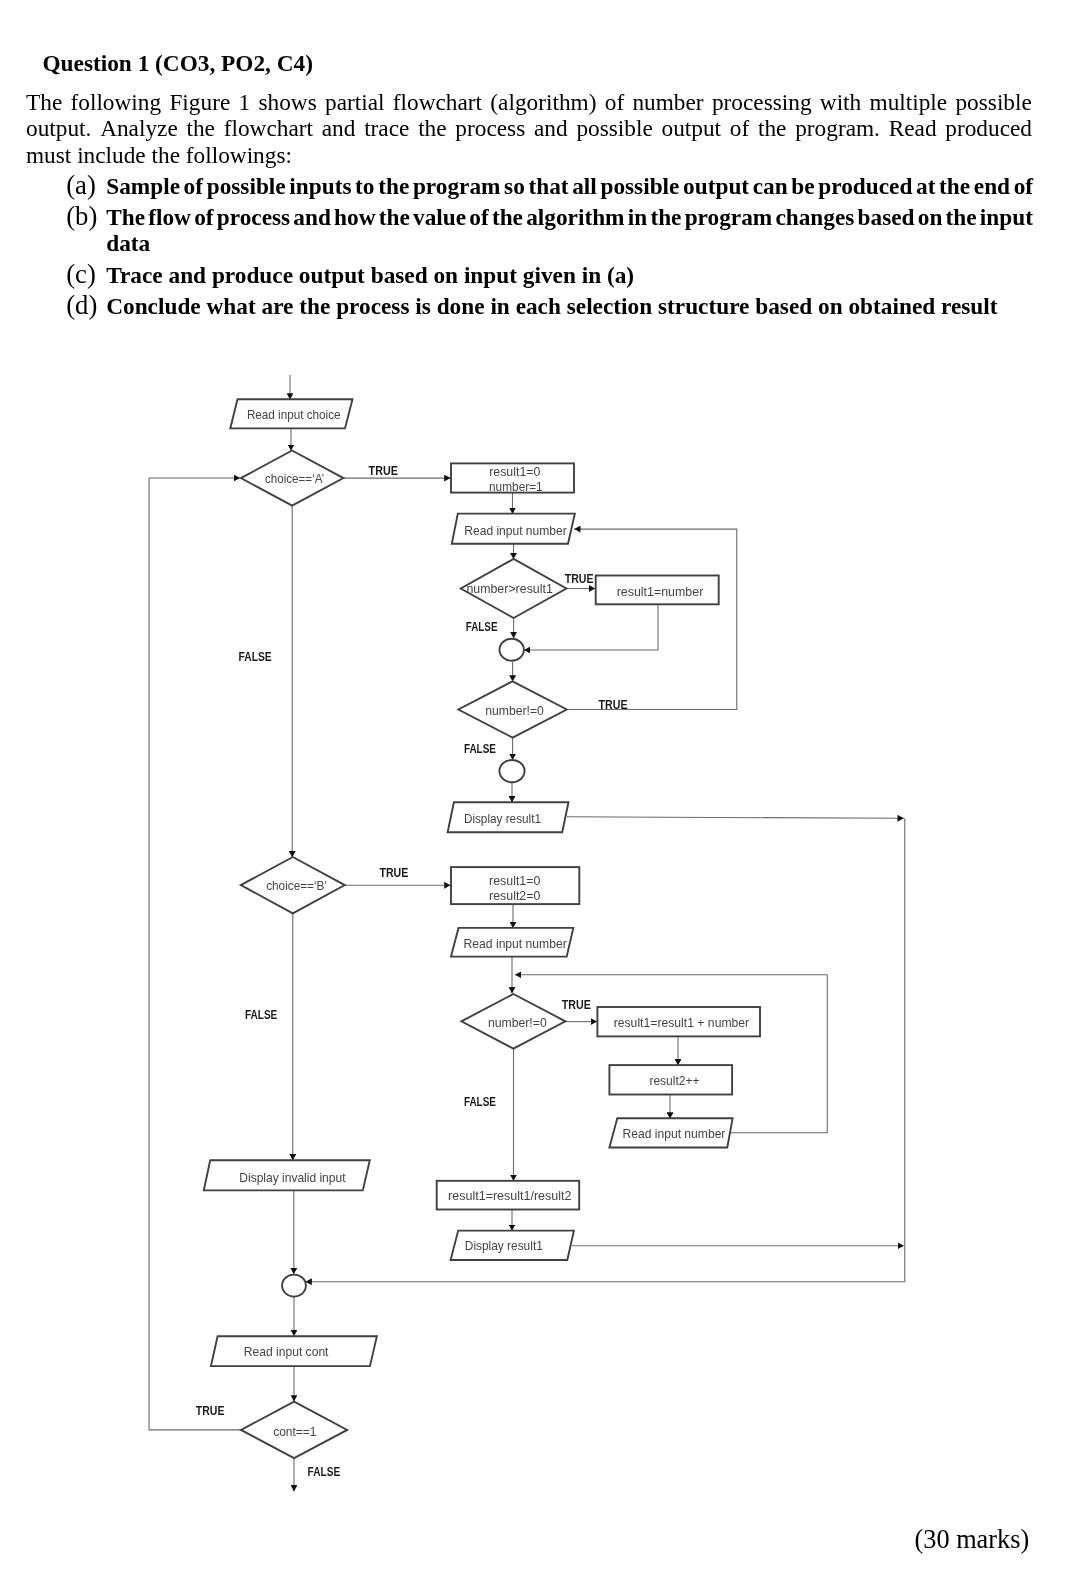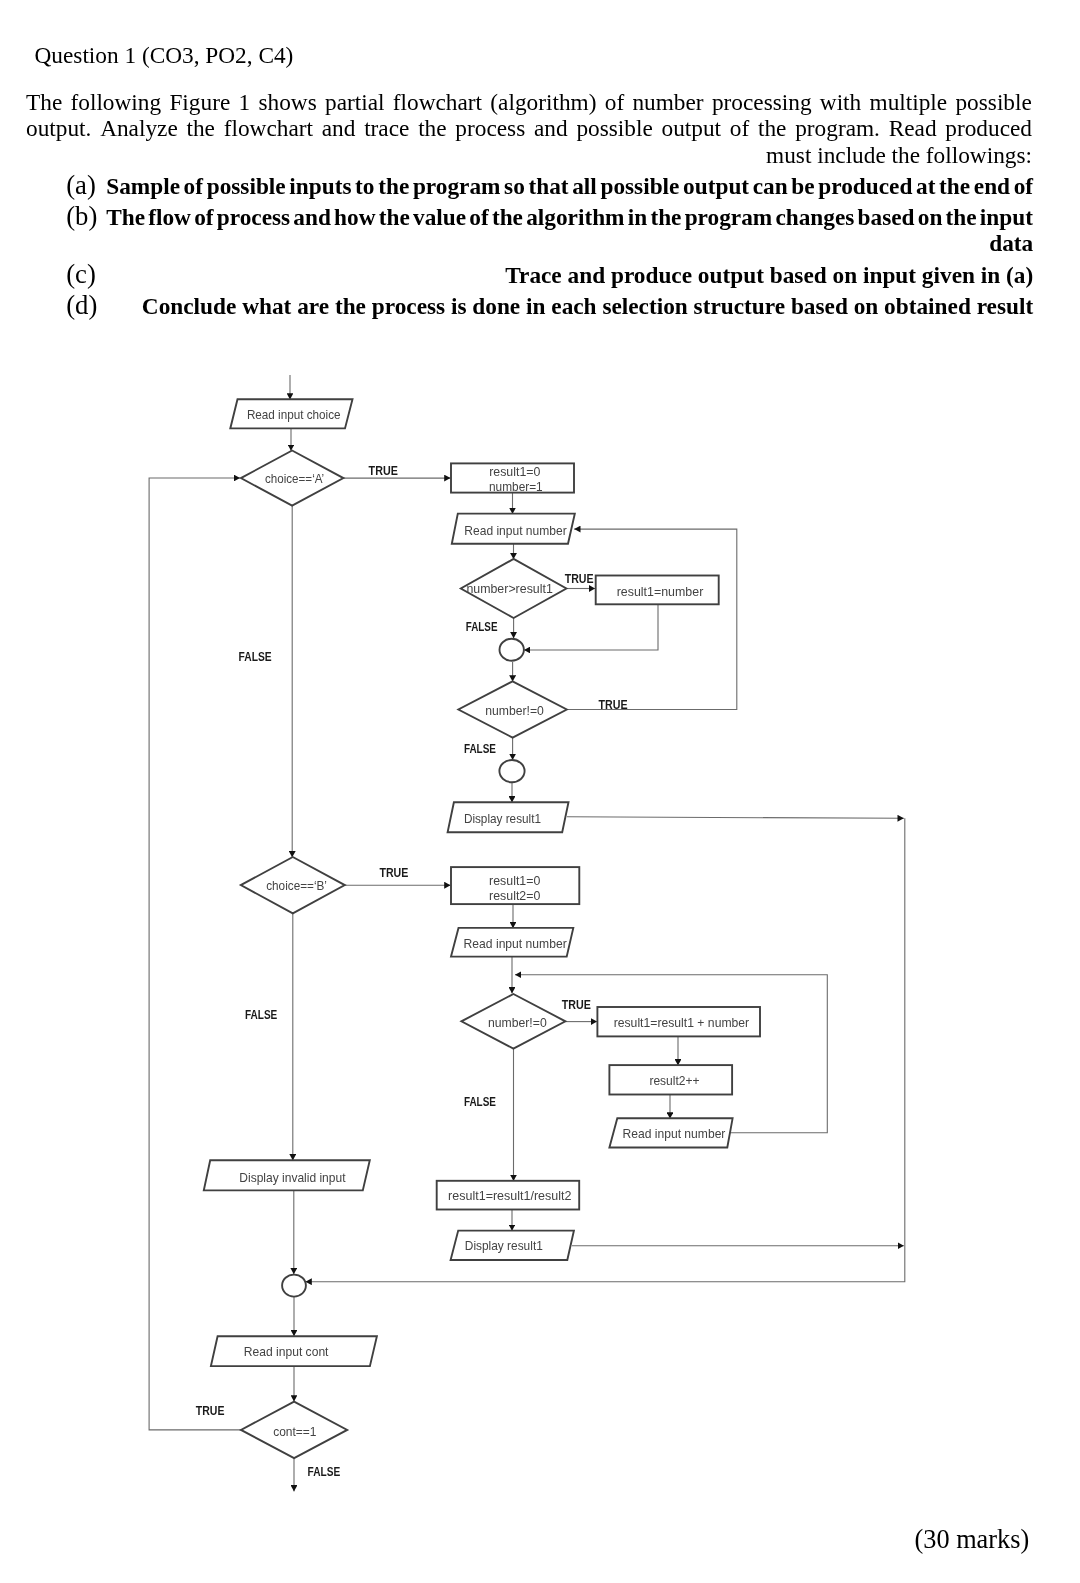--- a/index.html
+++ b/index.html
@@ -1,24 +1,24 @@
 <!DOCTYPE html>
 <html><head>
 <meta charset="utf-8">
 <title>Question 1</title>
 <style>
   html,body{margin:0;padding:0;background:#ffffff;}
   body{width:1080px;height:1583px;position:relative;overflow:hidden;
        font-family:"Liberation Serif",serif;color:#000;}
   .doc{position:absolute;left:0;top:0;width:1080px;}
-  .q-title{font-weight:normal;font-size:23.3px;margin:8px;padding:0;
+  .q-title{font-weight:bold;font-size:23.3px;margin:16px;padding:0;
            position:absolute;left:26.5px;top:34px;white-space:nowrap;}
   .para{position:absolute;left:26px;top:89px;width:1006px;font-size:23.3px;
         line-height:26.3px;}
-  .ln{display:block;white-space:nowrap;text-align:right;}
+  .ln{display:block;white-space:nowrap;}
   .ln.j{display:flex;justify-content:space-between;white-space:normal;}
   .ln.j > span{white-space:pre;}
   .list{position:absolute;left:66.2px;top:174px;width:967px;font-size:23.3px;line-height:25.9px;}
   .li{position:relative;margin-bottom:5.5px;}
   .li-mark{position:absolute;left:0;top:-1px;width:40px;font-size:26.7px;line-height:25.9px;}
   .li-body{margin-left:40px;font-weight:bold;}
   .fig-cap{position:absolute;left:431.5px;top:1582px;font-size:24.3px;white-space:nowrap;margin-top:40px;}
   .marks{position:absolute;left:914.5px;top:1525px;font-size:26.3px;white-space:nowrap;}
   svg.flow{position:absolute;left:0;top:0;width:1080px;height:1583px;}
   .fl-txt{font-family:"Liberation Sans",sans-serif;font-size:12.6px;fill:#434343;}

